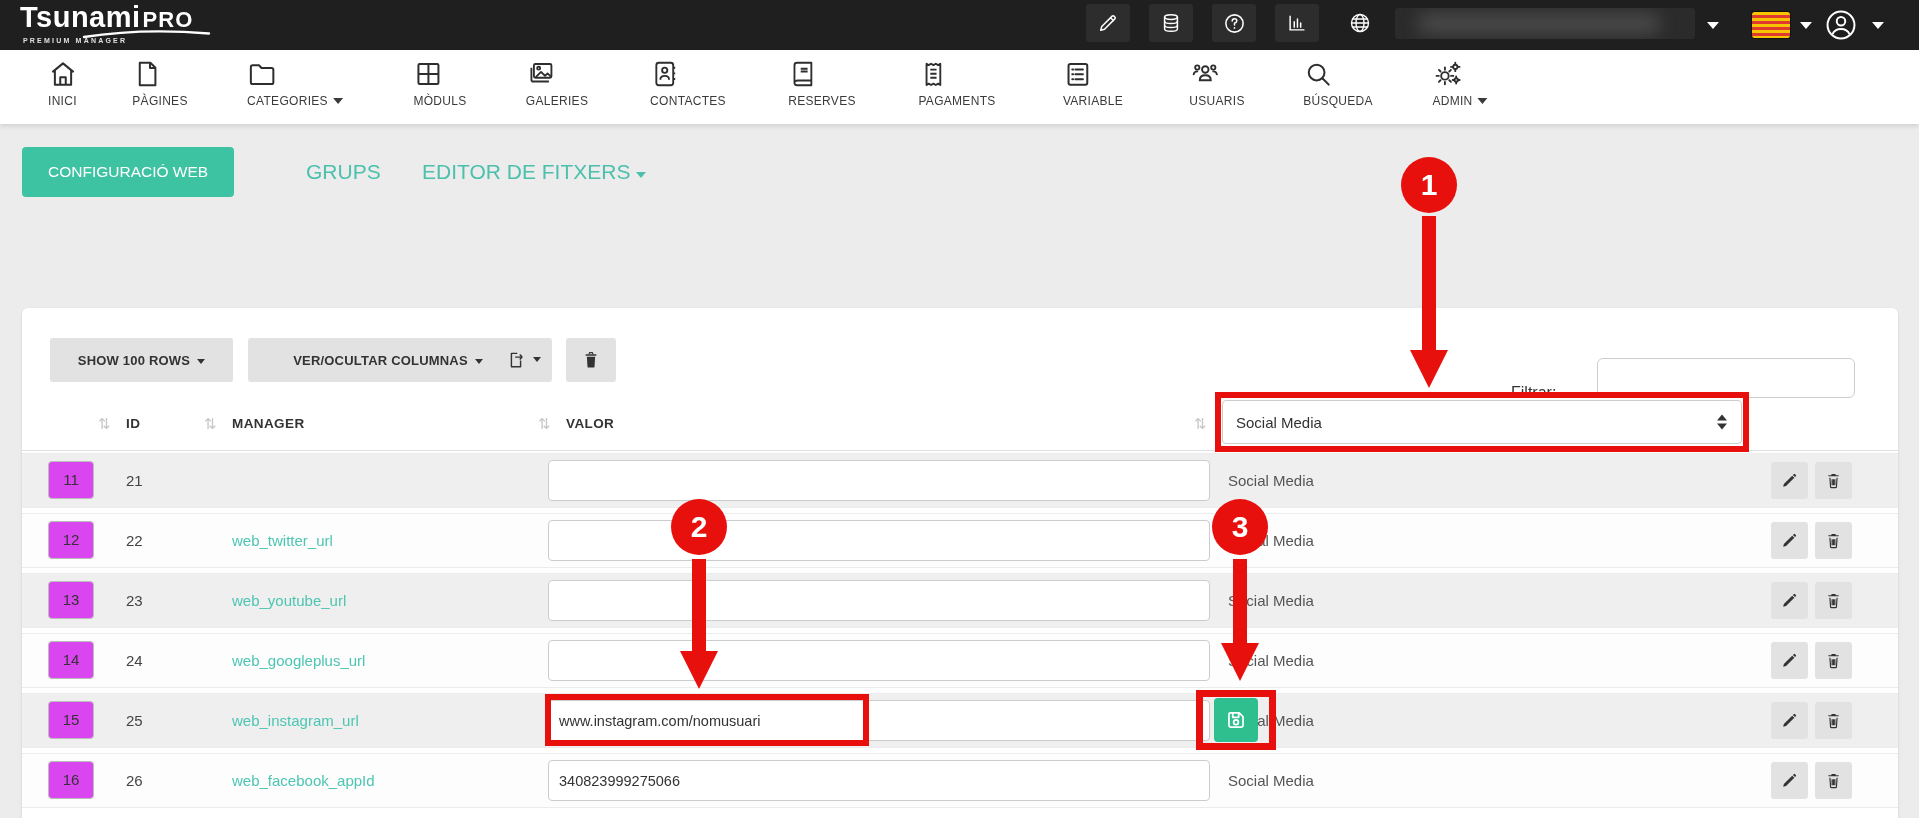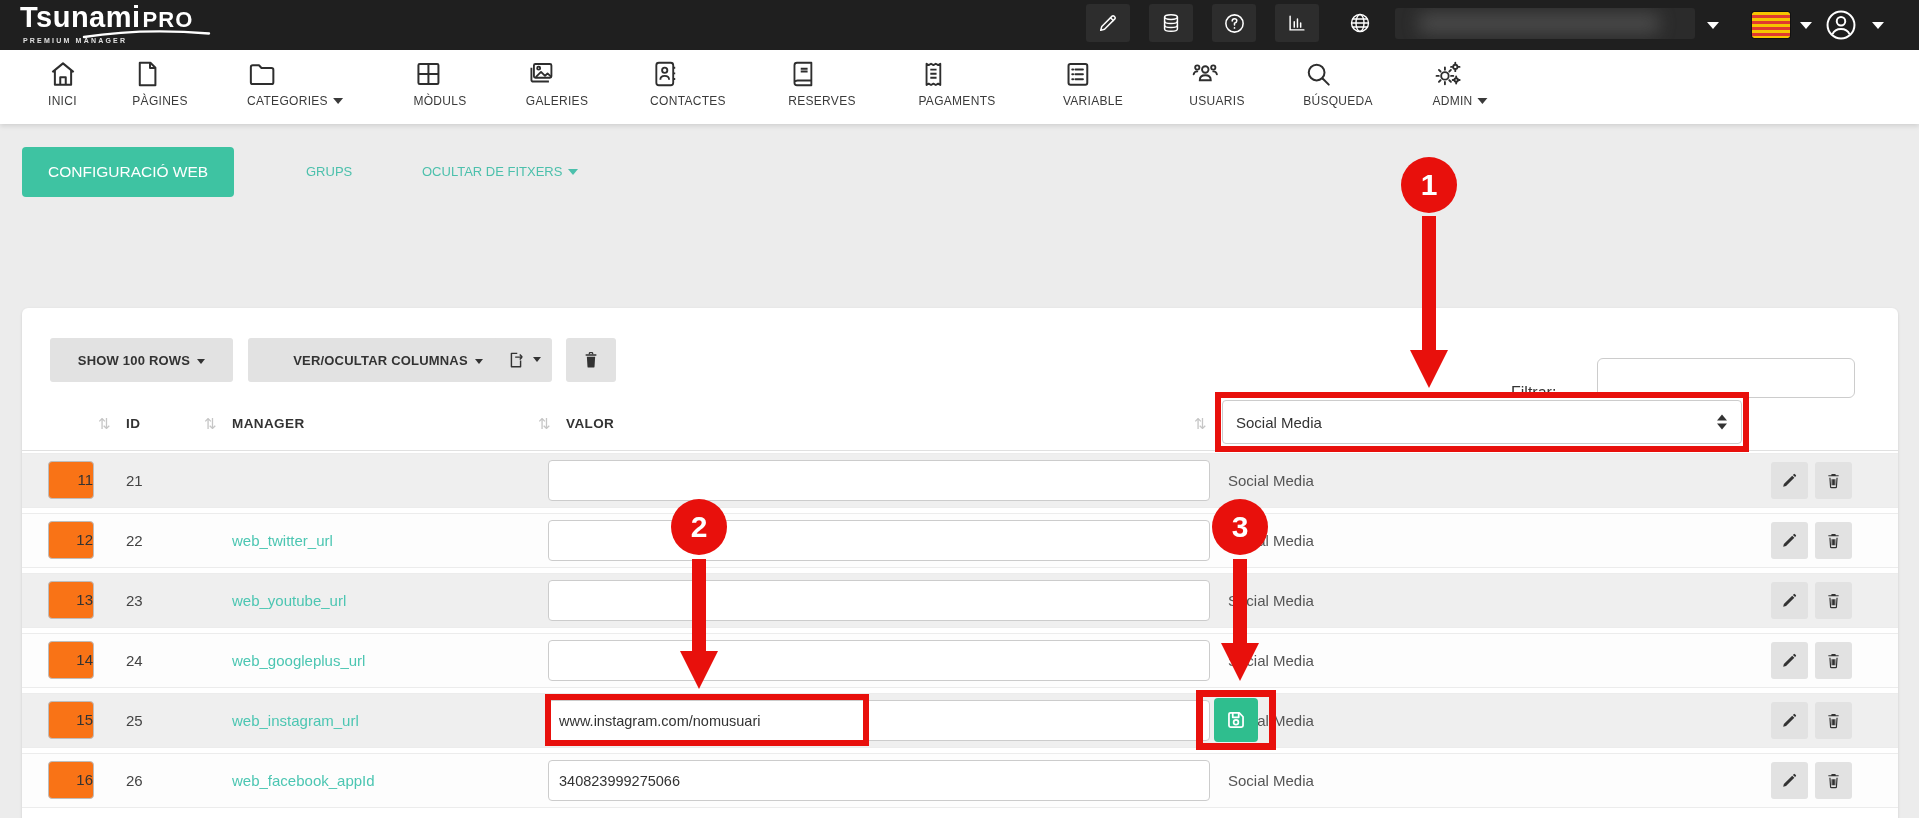--- a/index.html
+++ b/index.html
@@ -27,21 +27,21 @@
   .navbar{position:absolute;left:0;top:50px;width:1919px;height:74px;background:#fff;
           box-shadow:0 2px 5px rgba(0,0,0,.12);z-index:9}
   .nav-item{position:absolute;top:9px;transform:translateX(-50%);color:#2e2e2e;cursor:pointer;white-space:nowrap}
   .nav-icon{display:block;height:32px}
   .nav-label{display:block;font-size:12px;letter-spacing:.3px;margin-top:3px;color:#3a3a3a}
   .nav-caret{display:inline-block;width:0;height:0;border-left:5px solid transparent;border-right:5px solid transparent;
              border-top:6px solid #3a3a3a;margin-left:5px;vertical-align:1px}
   
   .tab-active{position:absolute;left:22px;top:147px;height:50px;line-height:50px;padding:0 26px;border-radius:4px;
               background:#3ec3a2;color:#fff;font-size:15.5px;cursor:pointer;z-index:2}
-  .tab-link{position:absolute;top:147px;height:50px;line-height:50px;color:#4cc0ac;font-size:13px;cursor:pointer;z-index:2}
+  .tab-link{position:absolute;top:147px;height:50px;line-height:50px;color:#4cc0ac;font-size:21px;cursor:pointer;z-index:2}
   .tab-caret{display:inline-block;width:0;height:0;border-left:5px solid transparent;border-right:5px solid transparent;
              border-top:6px solid #4cc0ac;margin-left:6px;vertical-align:1px}
   
   .card{position:absolute;left:22px;top:308px;width:1876px;height:520px;background:#fff;border-radius:6px 6px 0 0;
         box-shadow:0 1px 3px rgba(0,0,0,.12)}
   
   .tbtn{position:absolute;top:30px;height:44px;background:#e2e2e2;border:none;border-radius:3px;
         font-family:"Liberation Sans",sans-serif;font-size:13px;font-weight:bold;color:#333;letter-spacing:.2px;cursor:pointer}
   .btn-caret{display:inline-block;width:0;height:0;border-left:4px solid transparent;border-right:4px solid transparent;
              border-top:5px solid #333;margin-left:7px;vertical-align:1px}
@@ -56,22 +56,22 @@
   .cat-select{position:relative;width:100%;height:44px;margin:0 1px;border:1px solid #ccc;border-radius:4px;background:#fff;
               display:flex;align-items:center;padding-left:13px;box-sizing:border-box;font-size:15px;color:#333;cursor:pointer}
   .updown{position:absolute;right:14px;top:50%;transform:translateY(-50%)}
   .updown .u{width:0;height:0;border-left:5px solid transparent;border-right:5px solid transparent;border-bottom:6px solid #333;margin-bottom:3px}
   .updown .d{width:0;height:0;border-left:5px solid transparent;border-right:5px solid transparent;border-top:6px solid #333}
   
   .rows{position:absolute;left:0;top:145px;width:1876px}
   .row{position:relative;height:53px;margin-bottom:5px;border-top:1px solid #ececec;border-bottom:1px solid #ececec}
   .row.gray{background:#efefef}
   .row.white{background:#fdfdfd}
-  .numbox{position:absolute;left:26px;top:7px;width:46px;height:38px;background:#f97316;border:1px solid #bdbdbd;border-radius:4px;
-          box-sizing:border-box;text-align:right;line-height:36px;font-size:15px;color:#333;cursor:pointer}
+  .numbox{position:absolute;left:26px;top:7px;width:46px;height:38px;background:#d946ef;border:1px solid #bdbdbd;border-radius:4px;
+          box-sizing:border-box;text-align:center;line-height:36px;font-size:15px;color:#333;cursor:pointer}
   .cell{position:absolute;top:0;height:53px;line-height:53px;font-size:15px}
   .cid{left:104px;color:#444}
   .cvar{left:210px;color:#4cc6b2;text-decoration:none;cursor:pointer}
   .ccat{left:1206px;color:#555}
   .valinput{position:absolute;left:526px;top:6px;width:662px;height:41px;border:1px solid #ccc;border-radius:4px;
             box-sizing:border-box;font-size:14.5px;color:#333;padding:0 10px;outline:none;background:#fff;font-family:"Liberation Sans",sans-serif}
   .act{position:absolute;top:8px;width:37px;height:37px;background:#e2e2e2;border:none;border-radius:3px;cursor:pointer;
        display:flex;align-items:center;justify-content:center;color:#333;padding:0}
   .act.edit{left:1749px}
   .act.del{left:1793px}
@@ -272,21 +272,21 @@
           <circle cx="19" cy="16.8" r="1.4"></circle>
           <path d="M19 14.8v-.8M19 18.8v.8M17 16.8h-.8M21 16.8h.8"></path>
         </svg>
       </span>
     <span class="nav-label"><span>ADMIN</span><span class="nav-caret"></span></span>
   </div>
 </div>
 
 <div class="tab-active">CONFIGURACIÓ WEB</div>
 <div class="tab-link" style="left:306px">GRUPS</div>
-<div class="tab-link" style="left:422px"><span>OCULTAR DE FITXERS</span><span class="tab-caret"></span></div>
+<div class="tab-link" style="left:422px"><span>EDITOR DE FITXERS</span><span class="tab-caret"></span></div>
 
 <div class="card">
 
   <button class="tbtn" style="left:28px;width:183px"><span>SHOW 100 ROWS</span><span class="btn-caret"></span></button>
   <button class="tbtn" style="left:226px;width:280px"><span>VER/OCULTAR COLUMNAS</span><span class="btn-caret"></span></button>
   <button class="tbtn" style="left:472px;width:58px">
     <svg style="display:inline-block;vertical-align:middle" width="20" height="20" viewBox="0 0 24 24" fill="none" stroke="#333" stroke-width="1.7" stroke-linejoin="round">
         <path d="M13.5 4H6.5v16h11v-7.5"></path>
         <path d="M11 8.5h8.5M19.5 8.5l-3-3M19.5 8.5l-3 3"></path>
       </svg><span class="btn-caret"></span>

